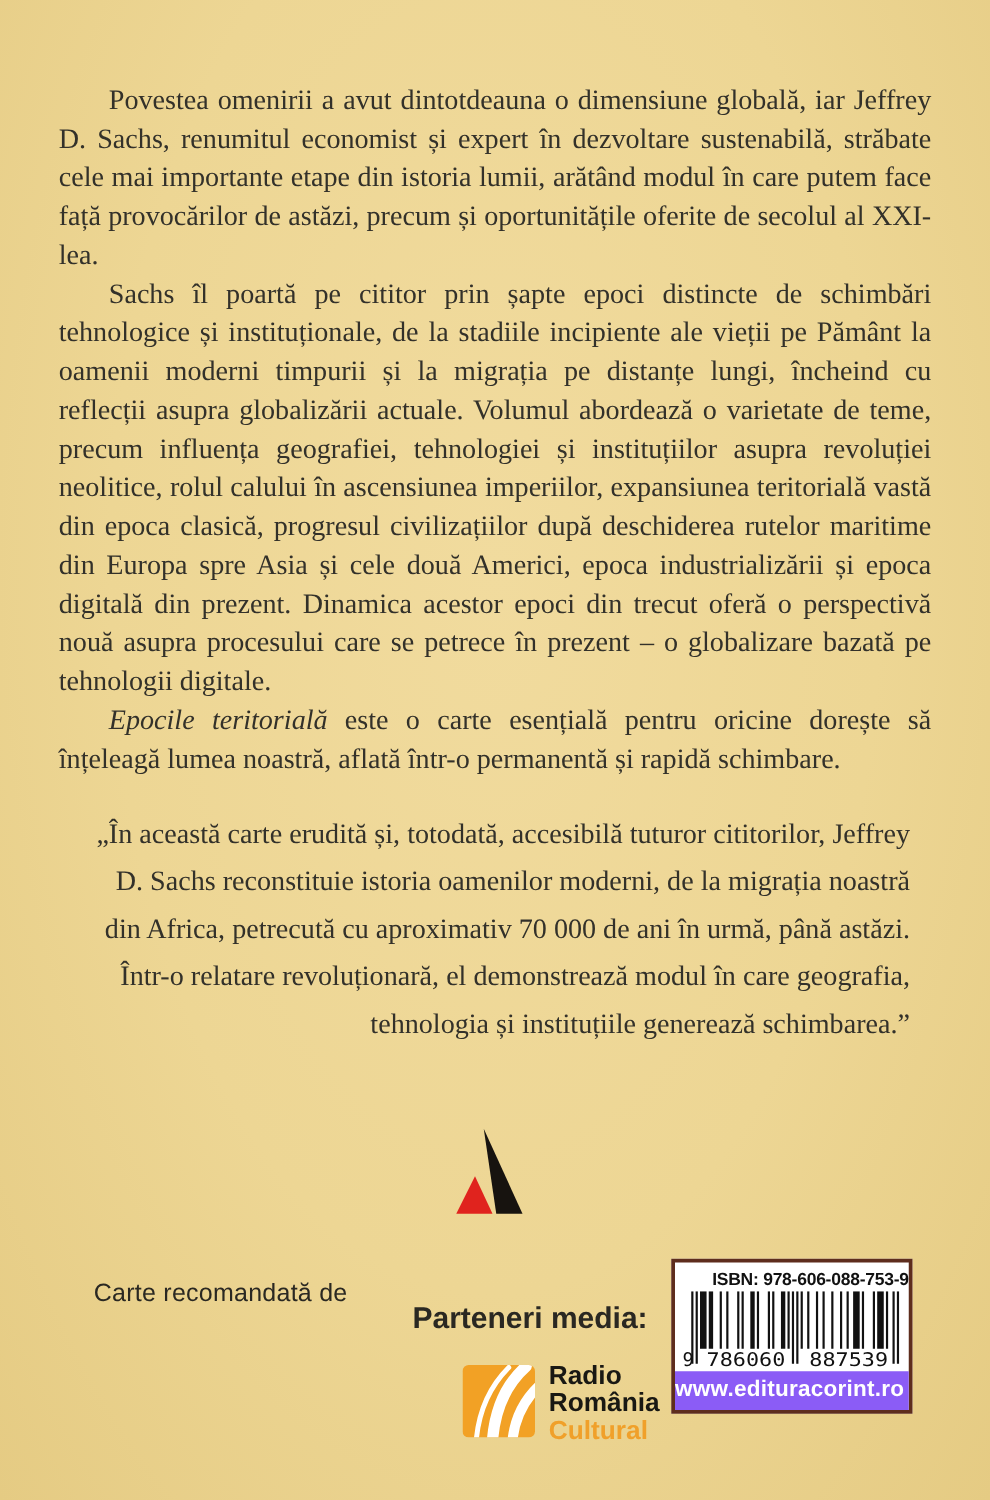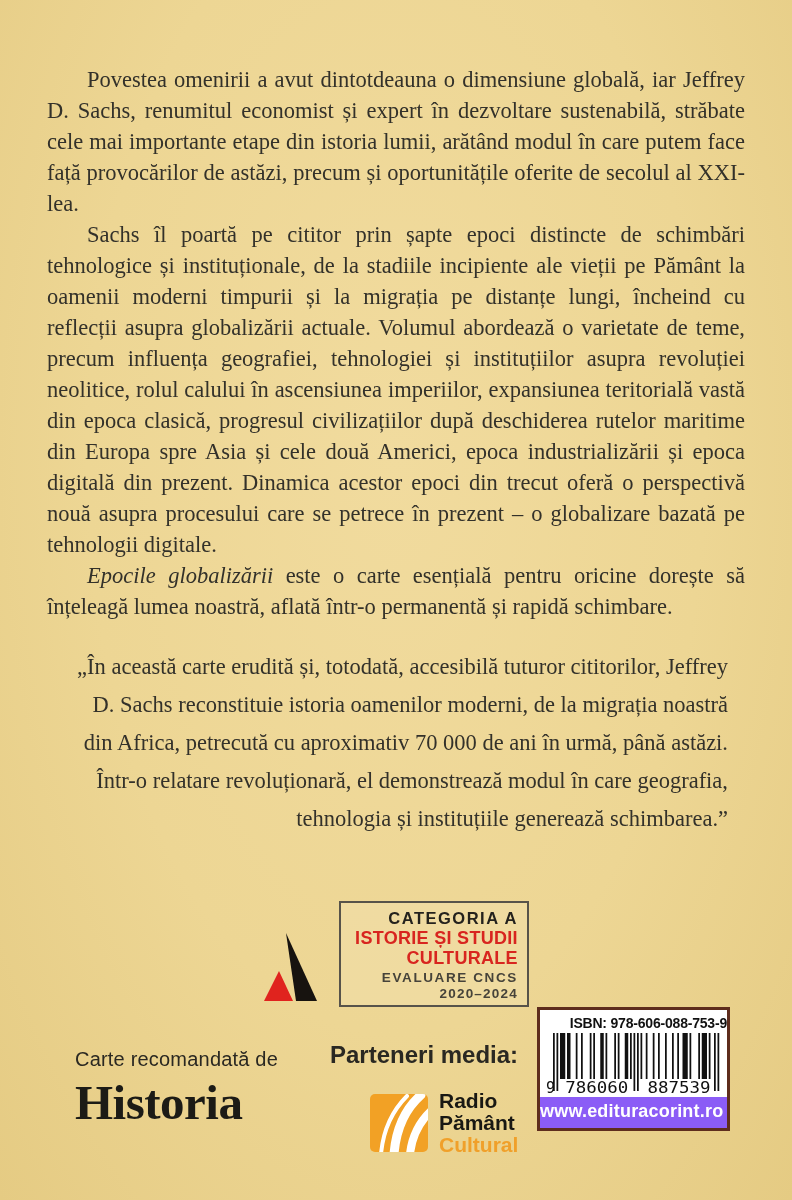--- a/index.html
+++ b/index.html
@@ -40,35 +40,35 @@
     text-align:right;
     font-family:"Liberation Sans","DejaVu Sans",sans-serif;
     background:rgba(255,255,250,0.12);
   }
   .award-line1{font-size:16.5px;font-weight:bold;letter-spacing:1.5px;color:#24221d;line-height:20px;}
   .award-line2,.award-line3{font-size:18px;font-weight:bold;color:#d8251f;line-height:20px;letter-spacing:.3px;}
   .award-line4{font-size:13.5px;font-weight:bold;color:#46433a;letter-spacing:1.6px;line-height:16px;margin-top:2px;}
   .award-line5{font-size:13.5px;font-weight:bold;color:#46433a;letter-spacing:1.2px;line-height:15px;}
   
   .historia-block{
-    position:absolute;left:75px;top:1048px;
+    position:absolute;left:75px;top:1024px;
     font-family:"Liberation Sans","DejaVu Sans",sans-serif;color:#2a2822;
   }
   .recommended-label{font-size:20px;letter-spacing:.2px;}
   .historia-logo{
     font-family:"Liberation Serif","DejaVu Serif",serif;
     font-size:49px;font-weight:600;letter-spacing:-.5px;color:#1c1b16;
     margin-top:7px;line-height:50px;
   }
   .partners-block{
     position:absolute;left:330px;top:1041px;
     font-family:"Liberation Sans","DejaVu Sans",sans-serif;color:#2a2822;
   }
   .partners-label{font-size:24px;font-weight:700;}
-  .radio-logo-row{display:flex;align-items:flex-end;gap:11px;margin-top:21px;padding-left:40px;}
+  .radio-logo-row{display:flex;align-items:center;gap:11px;margin-top:21px;padding-left:40px;}
   .radio-text{font-size:21px;font-weight:bold;line-height:22px;color:#191813;}
   .radio-cultural{color:#f0a02a;}
   
   .barcode-box{
     position:absolute;left:537px;top:1007px;width:187px;
     background:#ffffff;border:3px solid #5e2d1d;
     font-family:"Liberation Sans","DejaVu Sans",sans-serif;
   }
   .isbn-label{
     font-size:14px;font-weight:bold;color:#111;
@@ -81,46 +81,38 @@
   }
 </style>
 </head>
 <body>
 
 <div class="cover">
 
   <div class="synopsis">
     <p>Povestea omenirii a avut dintotdeauna o dimensiune globală, iar Jeffrey D. Sachs, renumitul economist și expert în dezvoltare sustenabilă, străbate cele mai importante etape din istoria lumii, arătând modul în care putem face față provocărilor de astăzi, precum și oportunitățile oferite de secolul al XXI-lea.</p>
     <p>Sachs îl poartă pe cititor prin șapte epoci distincte de schimbări tehnologice și instituționale, de la stadiile incipiente ale vieții pe Pământ la oamenii moderni timpurii și la migrația pe distanțe lungi, încheind cu reflecții asupra globalizării actuale. Volumul abordează o varietate de teme, precum influența geografiei, tehnologiei și instituțiilor asupra revoluției neolitice, rolul calului în ascensiunea imperiilor, expansiunea teritorială vastă din epoca clasică, progresul civilizațiilor după deschiderea rutelor maritime din Europa spre Asia și cele două Americi, epoca industrializării și epoca digitală din prezent. Dinamica acestor epoci din trecut oferă o perspectivă nouă asupra procesului care se petrece în prezent – o globalizare bazată pe tehnologii digitale.</p>
-    <p><span class="italic">Epocile globalizării</span><span> este o carte esențială pentru oricine dorește să înțeleagă lumea noastră, aflată într-o permanentă și rapidă schimbare.</span></p>
+    <p><span class="italic">Epocile teritorială</span><span> este o carte esențială pentru oricine dorește să înțeleagă lumea noastră, aflată într-o permanentă și rapidă schimbare.</span></p>
   </div>
 
   <div class="quote">
     <div>„În această carte erudită și, totodată, accesibilă tuturor cititorilor, Jeffrey D. Sachs reconstituie istoria oamenilor moderni, de la migrația noastră din Africa, petrecută cu aproximativ 70 000 de ani în urmă, până astăzi. Într-o relatare revoluționară, el demonstrează modul în care geografia, tehnologia și instituțiile generează schimbarea.”</div>
   </div>
 
   <div class="award">
     <span>
       <svg width="64" height="72" viewBox="0 0 64 72" aria-hidden="true">
         <polygon points="23,2 54,70 33,70" fill="#17130f"></polygon>
         <polygon points="1,70 30,70 16,40" fill="#e0231e"></polygon>
       </svg>
     </span>
-    <div class="award-box">
-      <div class="award-line1">CATEGORIA A</div>
-      <div class="award-line2">ISTORIE ȘI STUDII</div>
-      <div class="award-line3">CULTURALE</div>
-      <div class="award-line4">EVALUARE CNCS</div>
-      <div class="award-line5">2020–2024</div>
-    </div>
   </div>
 
   <div class="historia-block">
     <div class="recommended-label">Carte recomandată de</div>
-    <div class="historia-logo">Historia</div>
   </div>
 
   <div class="partners-block">
     <div class="partners-label">Parteneri media:</div>
     <div class="radio-logo-row">
       <span>
         <svg width="58" height="58" viewBox="0 0 58 58" aria-hidden="true">
           <defs>
             <clipPath id="rrsq">
                 <rect x="0" y="0" width="58" height="58" rx="5"></rect>
@@ -129,21 +121,21 @@
           <rect x="0" y="0" width="58" height="58" rx="5" fill="#f2a125"></rect>
           <g clip-path="url(#rrsq)" fill="none" stroke="#ffffff" stroke-linecap="round">
             <path d="M11,60 C13,38 21,18 37,2" stroke-width="4"></path>
             <path d="M24,60 C26,36 34,16 51,1" stroke-width="9"></path>
             <path d="M40,60 C42,42 49,28 62,16" stroke-width="8"></path>
           </g>
         </svg>
       </span>
       <div class="radio-text">
         <div>Radio</div>
-        <div>Pământ</div>
+        <div>România</div>
         <div class="radio-cultural">Cultural</div>
       </div>
     </div>
   </div>
 
   <div class="barcode-box">
     <div class="isbn-label">ISBN: 978-606-088-753-9</div>
     <div class="bars-wrap">
       <svg id="barcode-svg" width="177" height="62" viewBox="0 0 177 62" aria-hidden="true">
           <rect x="8.00" y="0" width="1.75" height="58" fill="#111111"></rect>

